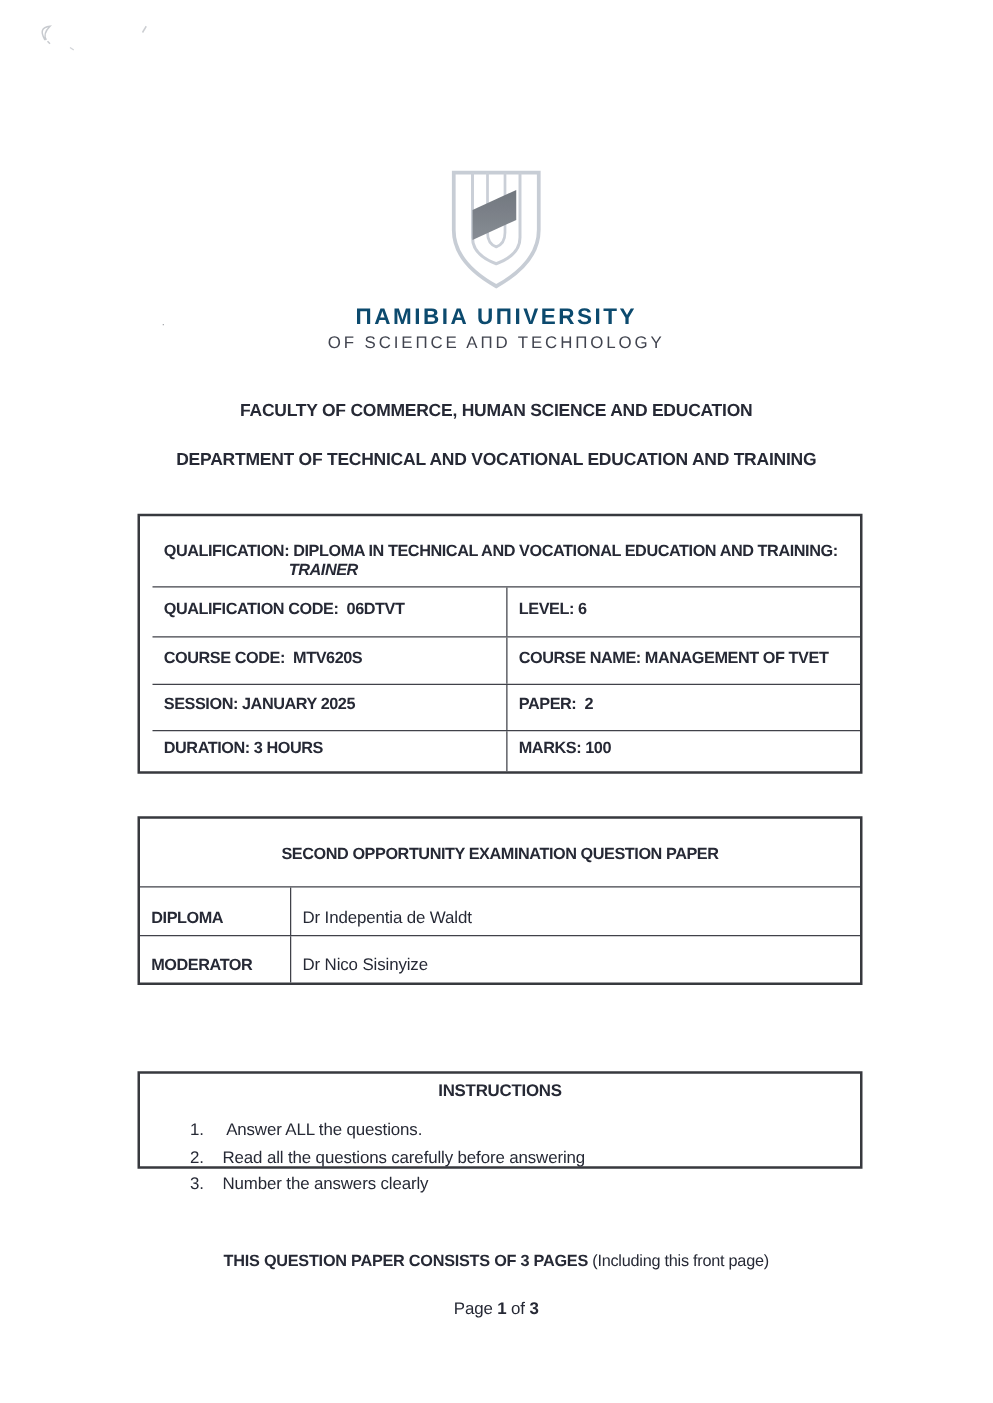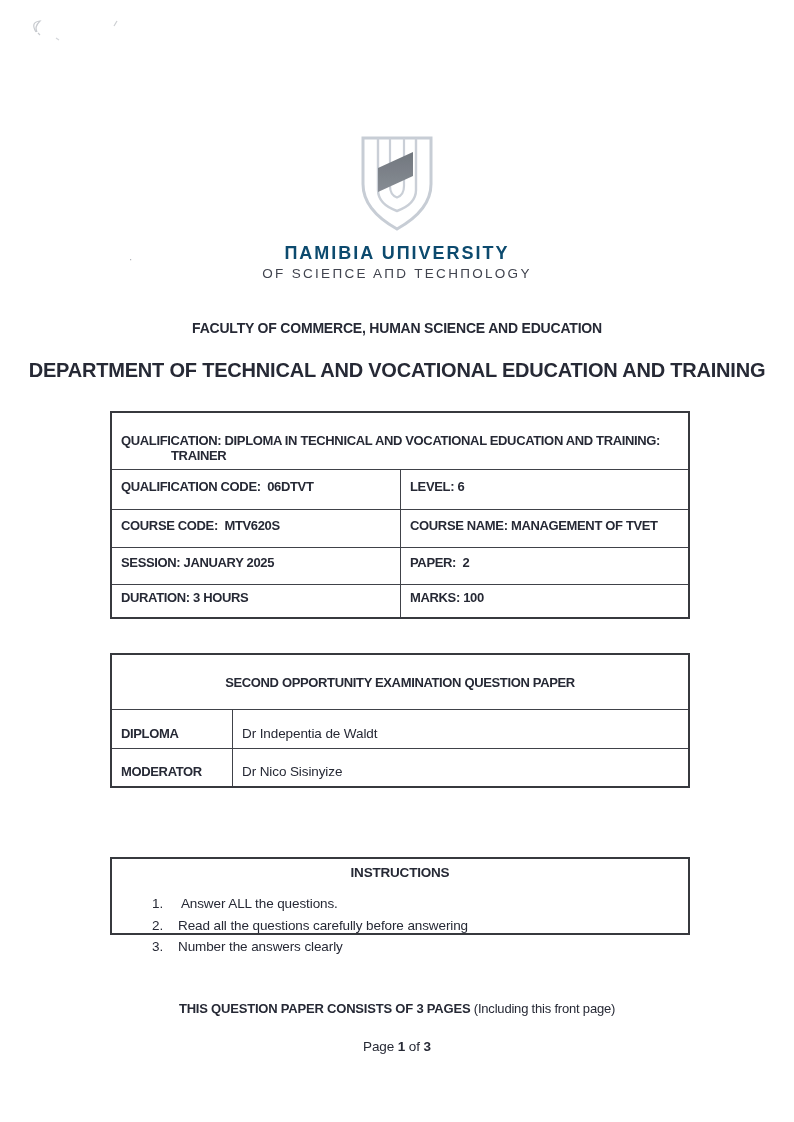--- a/index.html
+++ b/index.html
@@ -24,50 +24,50 @@
   .uni-name{
     top:243px;font-size:18px;font-weight:bold;letter-spacing:2px;
     color:#0c4a6e;
   }
   .uni-sub{
     top:266px;font-size:13.5px;letter-spacing:2.3px;color:#41444f;
   }
 
   
   .faculty{top:320px;font-size:14px;font-weight:bold;letter-spacing:-.2px;}
-  .dept{top:359px;font-size:20px;font-weight:bold;letter-spacing:-.2px;}
+  .dept{top:359px;font-size:14px;font-weight:bold;letter-spacing:-.2px;}
 
   
   .box{
     left:110px;width:580px;
     border:2px solid #37393e;
     box-sizing:border-box;
     display:flex;flex-direction:column;
     font-size:13px;font-weight:bold;letter-spacing:-.35px;
   }
-  .t1{top:411px;height:208px;}
+  .t1{top:411px;height:208px;padding-left:10px;}
   .t2{top:653px;height:135px;}
   .ins{top:857px;height:78px;font-weight:normal;}
 
   .row{display:flex;border-top:1.5px solid #404249;box-sizing:border-box;}
   .row.first{border-top:none;}
   .cell{
     display:flex;align-items:flex-end;
     padding:0 4px 7px 9px;box-sizing:border-box;
     overflow:hidden;
   }
   .cell span{white-space:pre;}
   .half{width:50%;align-items:center;}
   .cell.right-col{border-left:1.5px solid #404249;}
 
   
   .qualrow{display:flex;flex-direction:column;justify-content:flex-end;
            padding:0 4px 6px 9px;box-sizing:border-box;}
   .qualrow .line1{white-space:nowrap;}
-  .qualrow .line2{margin-left:50px;}
+  .qualrow .line2{margin-left:100px;font-style:italic;}
 
   
   .t2 .titlerow{display:flex;align-items:center;justify-content:center;
                 text-align:center;}
   .t2 .labelcell{width:120px;flex:none;}
   .t2 .valuecell{flex:1;font-weight:normal;letter-spacing:-.1px;font-size:13.5px;}
 
   
   .ins-title{text-align:center;font-weight:bold;font-size:13.5px;
              letter-spacing:-.2px;padding-top:6px;}

